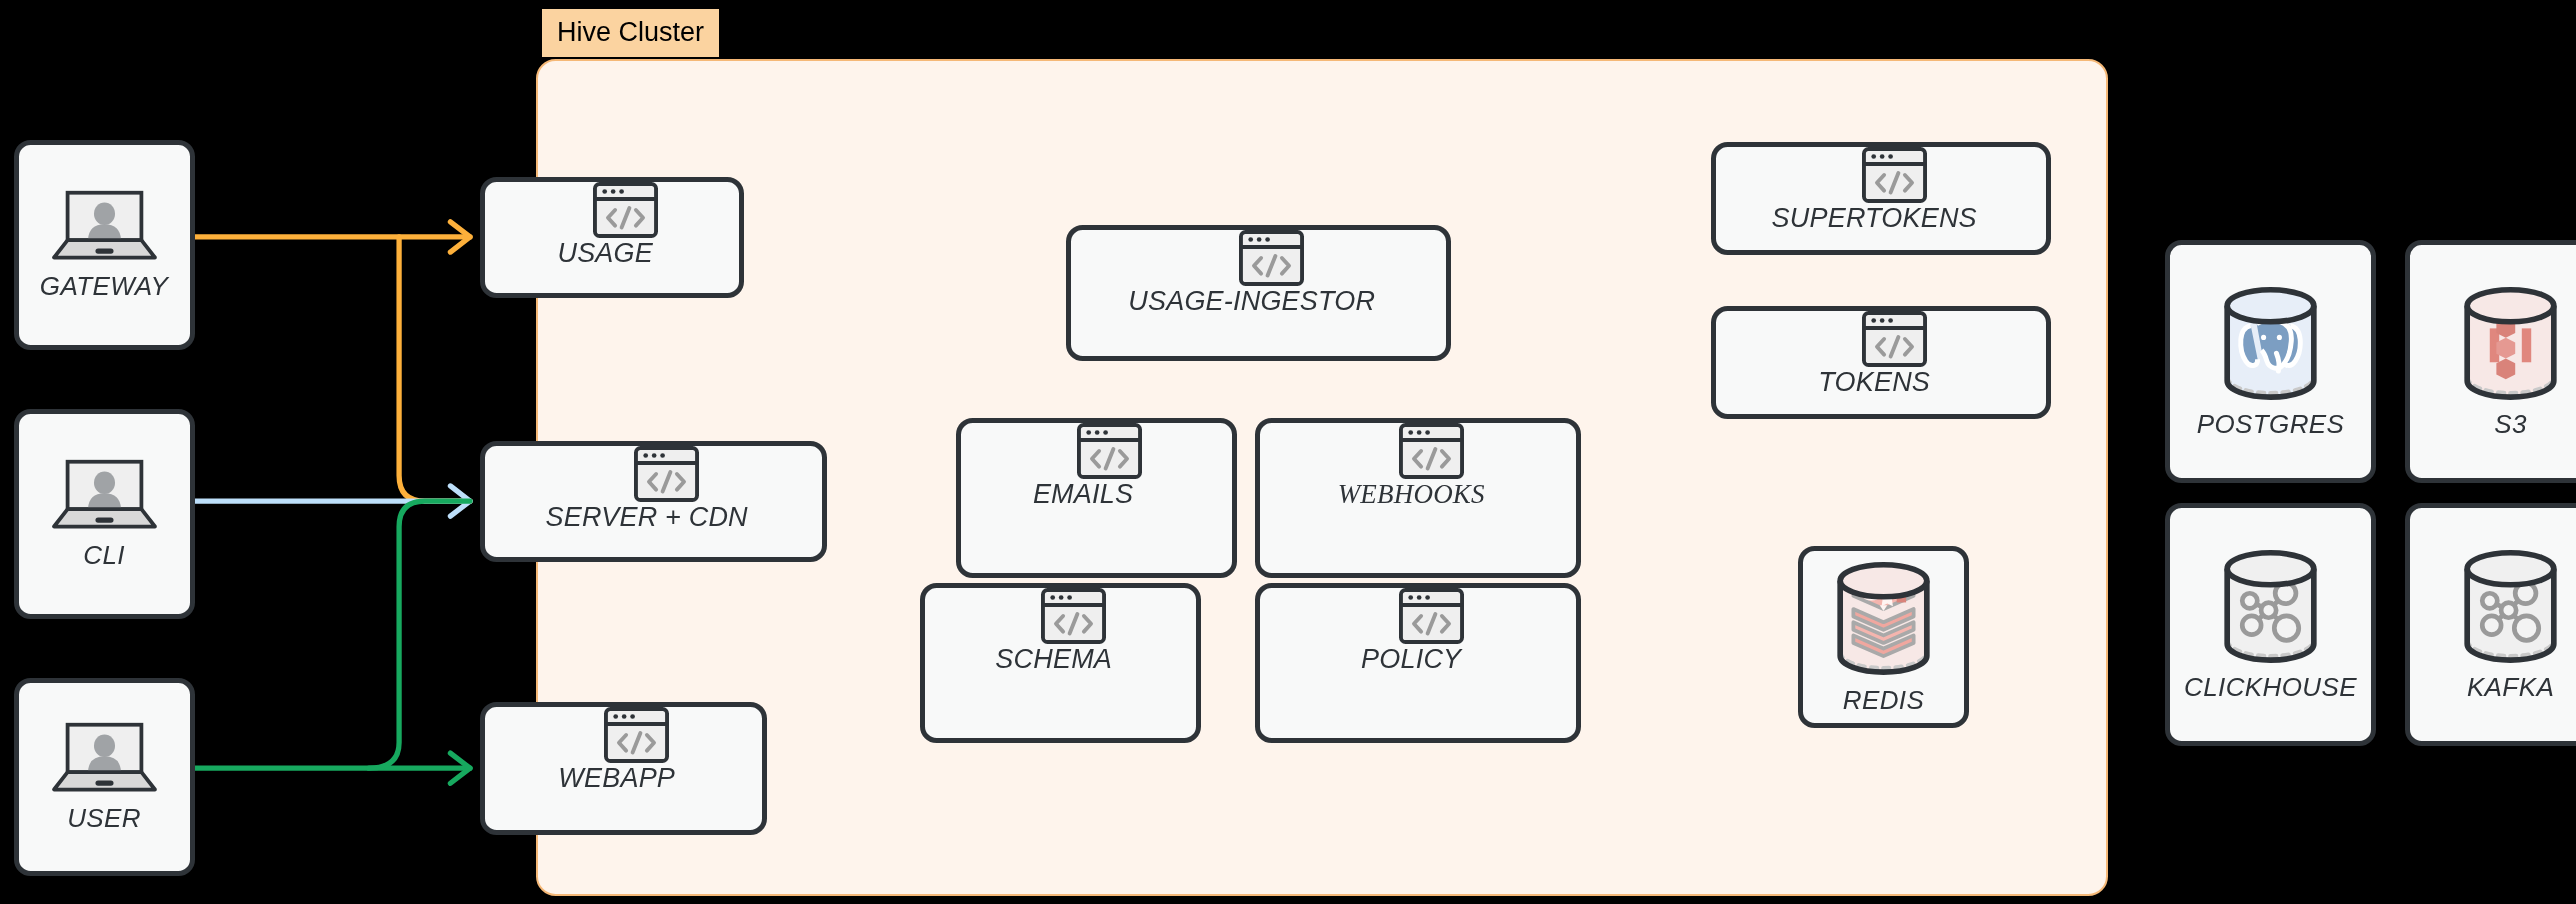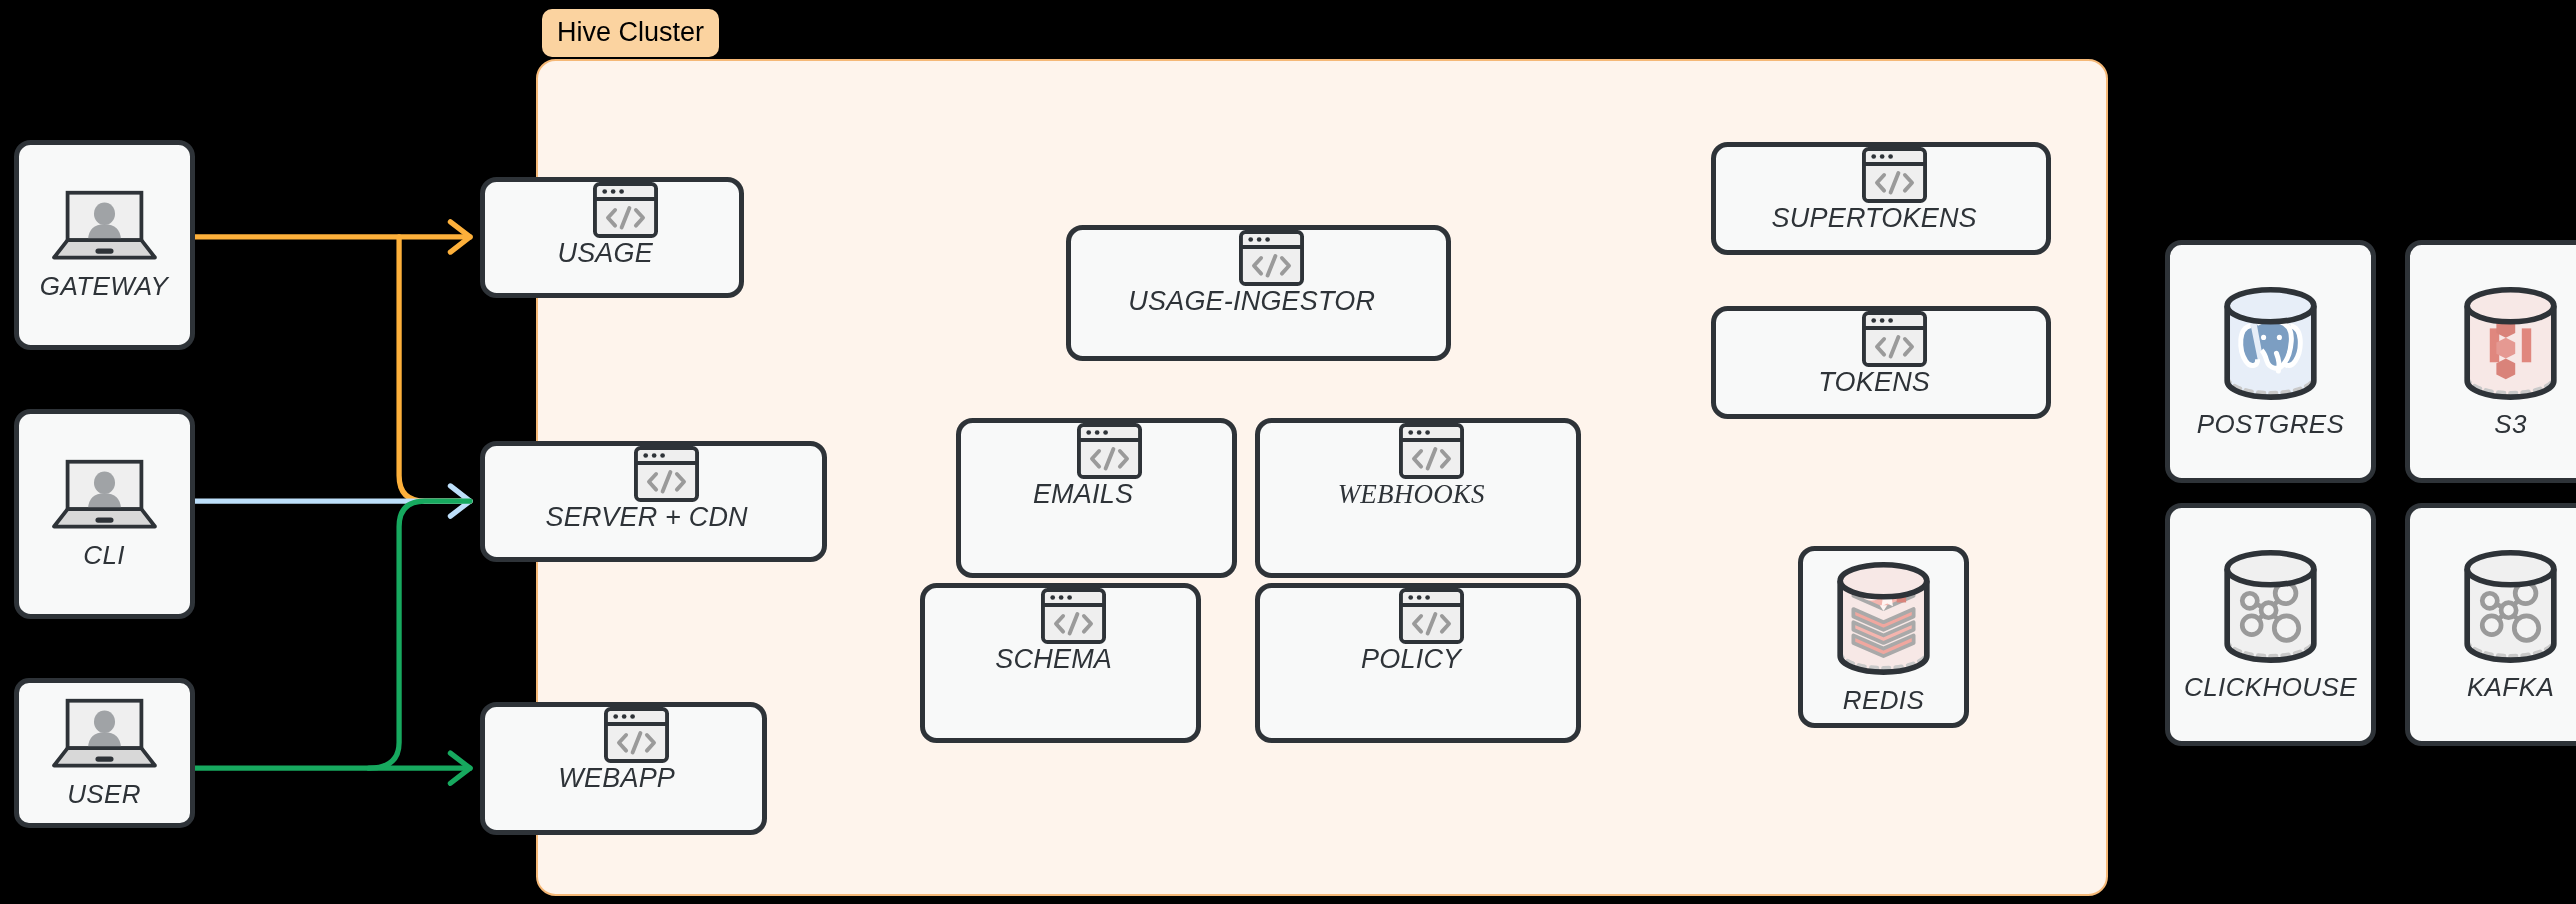--- a/index.html
+++ b/index.html
@@ -4,21 +4,21 @@
 <style>
   html,body{margin:0;padding:0;background:#000;}
   body{width:2576px;height:904px;position:relative;overflow:hidden;
        font-family:"Liberation Sans","DejaVu Sans",sans-serif;}
 
   #stage{position:absolute;inset:0;width:2576px;height:904px;background:#000;}
 
   
   .cluster-panel{position:absolute;background:#FEF4EC;border:2.3px solid #F5B877;
     border-radius:19.6px;box-sizing:border-box;}
-  .cluster-tag{position:absolute;background:#FBD3A0;border-radius:10px;
+  .cluster-tag{position:absolute;background:#FBD3A0;border-radius:0;
     color:#000;font-size:27px;line-height:1;padding:9.8px 15px 11.3px 15px;
     white-space:nowrap;}
 
   
   .node{position:absolute;background:#F8F9F9;border:5.3px solid #2E3338;
     border-radius:16.6px;box-sizing:border-box;display:flex;align-items:center;}
   .node-label{font-style:italic;color:#2E3338;white-space:nowrap;}
 
   
   .svc{padding:0;flex-direction:column;}
@@ -72,21 +72,21 @@
     <rect x="26" y="6" width="98" height="63" fill="#EFEFEF" stroke="#2E3338" stroke-width="5"></rect>
     <ellipse cx="75" cy="34" rx="14" ry="15" fill="#A0A3A6"></ellipse>
     <path d="M53 69 q1-21 22-21 q21 0 22 21 Z" fill="#A0A3A6"></path>
     <path d="M26 69 H124" stroke="#2E3338" stroke-width="3" stroke-dasharray="5 5"></path>
     <path d="M26 69 L8 92 H142 L124 69 Z" fill="#D8D8D8" stroke="#2E3338" stroke-width="5" stroke-linejoin="round"></path>
     <rect x="63" y="80" width="24" height="7" rx="3.5" fill="#2E3338"></rect>
   </svg>
         </span>
         <span class="node-label">CLI</span>
       </div>
-      <div class="node stackcard" style="left: 13.6px; top: 678px; width: 181px; height: 150px; border-radius: 15px;">
+      <div class="node stackcard" style="left: 13.6px; top: 678px; width: 181px; height: 198px;">
         <span class="svc-icon" style="display: flex;">
           <svg width="113" height="75" viewBox="0 0 150 99">
     <rect x="26" y="6" width="98" height="63" fill="#EFEFEF" stroke="#2E3338" stroke-width="5"></rect>
     <ellipse cx="75" cy="34" rx="14" ry="15" fill="#A0A3A6"></ellipse>
     <path d="M53 69 q1-21 22-21 q21 0 22 21 Z" fill="#A0A3A6"></path>
     <path d="M26 69 H124" stroke="#2E3338" stroke-width="3" stroke-dasharray="5 5"></path>
     <path d="M26 69 L8 92 H142 L124 69 Z" fill="#D8D8D8" stroke="#2E3338" stroke-width="5" stroke-linejoin="round"></path>
     <rect x="63" y="80" width="24" height="7" rx="3.5" fill="#2E3338"></rect>
   </svg>
         </span>

